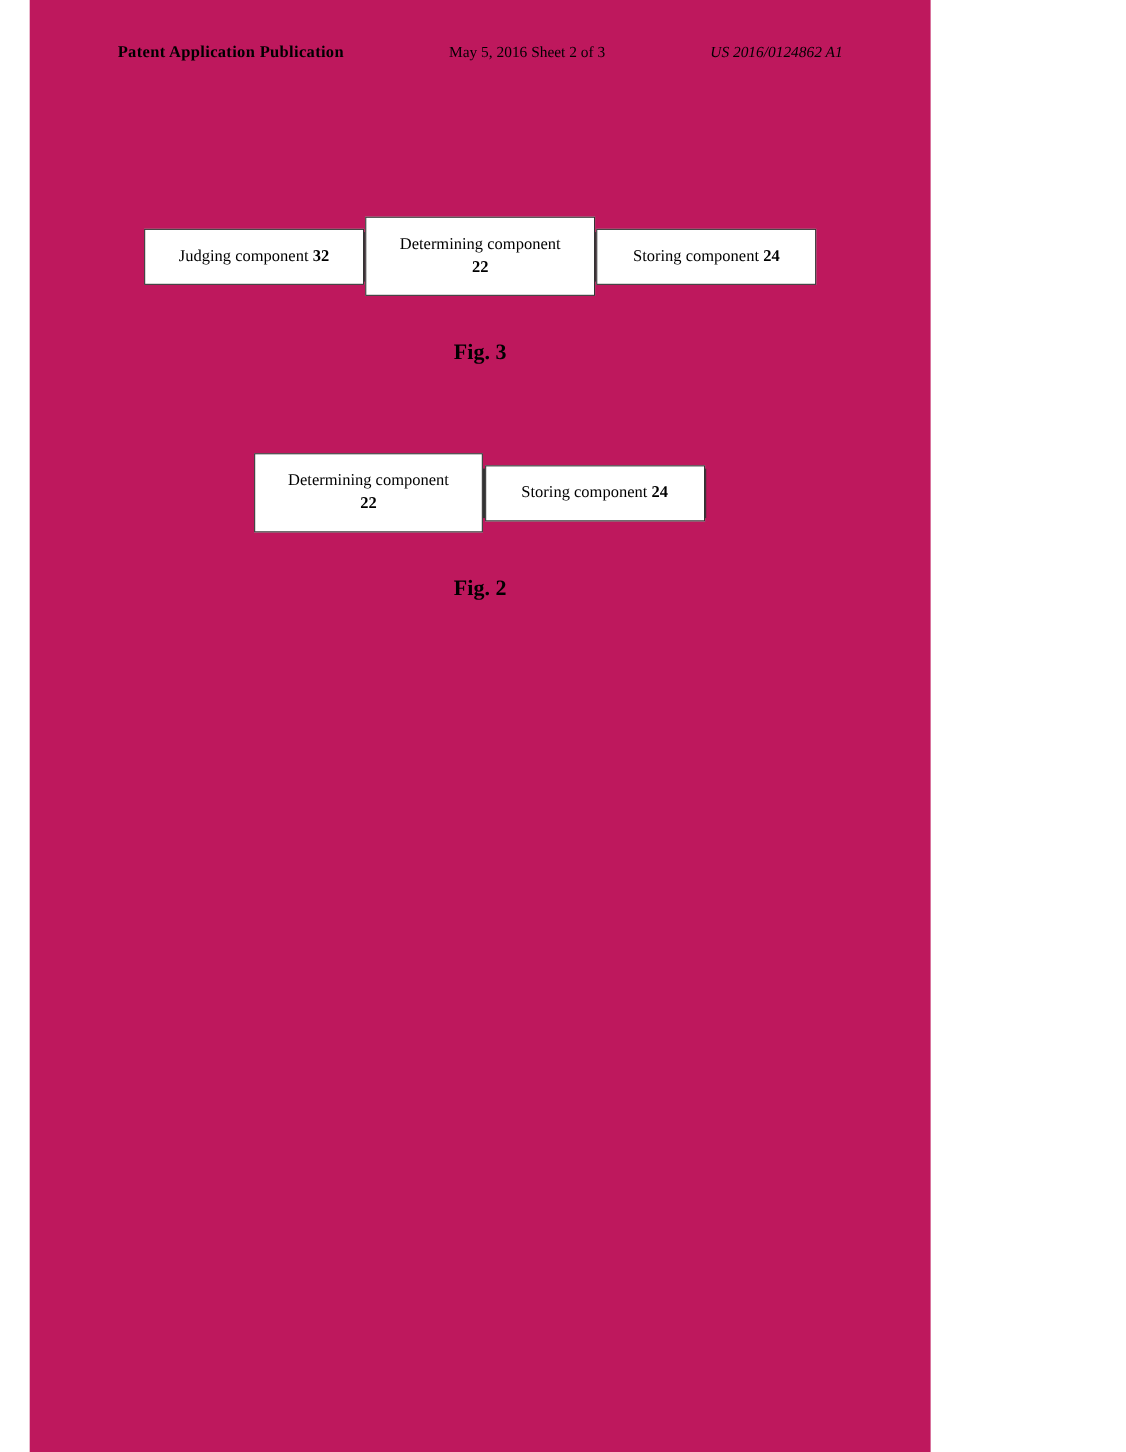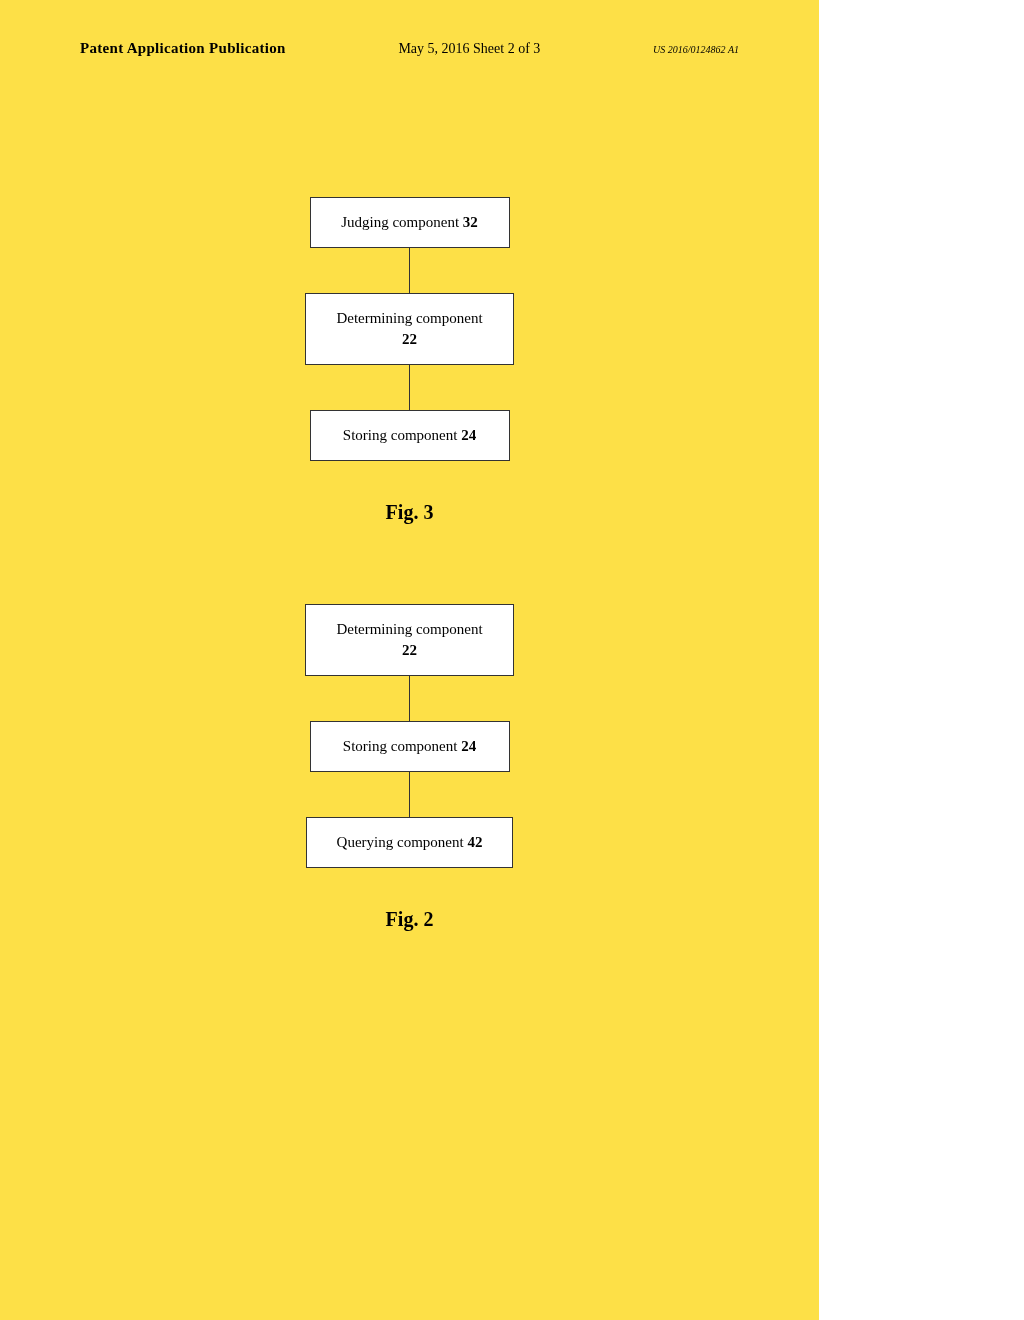--- a/index.html
+++ b/index.html
@@ -13,23 +13,24 @@
       font-family: 'Times New Roman', Times, serif;
       width: 1024px;
       min-height: 1320px;
       position: relative;
       overflow-x: hidden;
     }
 
     .page {
       width: 819px;
       min-height: 1320px;
-      background: #fde047;
+      background: #be185d;
       position: relative;
       padding: 0;
+      margin-left: 27px;
     }
 
     
     .header {
       display: flex;
       justify-content: space-between;
       align-items: baseline;
       padding: 40px 80px 20px 80px;
       border-bottom: none;
     }
@@ -40,36 +41,36 @@
       color: #000;
       letter-spacing: 0.02em;
     }
 
     .header-center {
       font-size: 14px;
       color: #000;
     }
 
     .header-right {
-      font-size: 10px;
+      font-size: 14px;
       color: #000;
       font-style: italic;
     }
 
     
     .diagram-section {
       display: flex;
       flex-direction: column;
       align-items: center;
       margin-top: 50px;
     }
 
     .diagram-container {
       display: flex;
-      flex-direction: column;
+      flex-direction: row;
       align-items: center;
     }
 
     .component-box {
       border: 1.5px solid #333;
       padding: 14px 30px;
       min-width: 200px;
       text-align: center;
       background: #fff;
       font-size: 15px;
@@ -151,22 +152,19 @@
       </div>
 
       <div class="connector"></div>
 
       <div class="component-box">
         <span>Storing component </span><span class="component-bold">24</span>
       </div>
 
       <div class="connector"></div>
 
-      <div class="component-box">
-        <span>Querying component </span><span class="component-bold">42</span>
-      </div>
 
     </div>
 
     <div class="fig-label">Fig. 2</div>
   </div>
 
 </div>
 
 </body></html>

